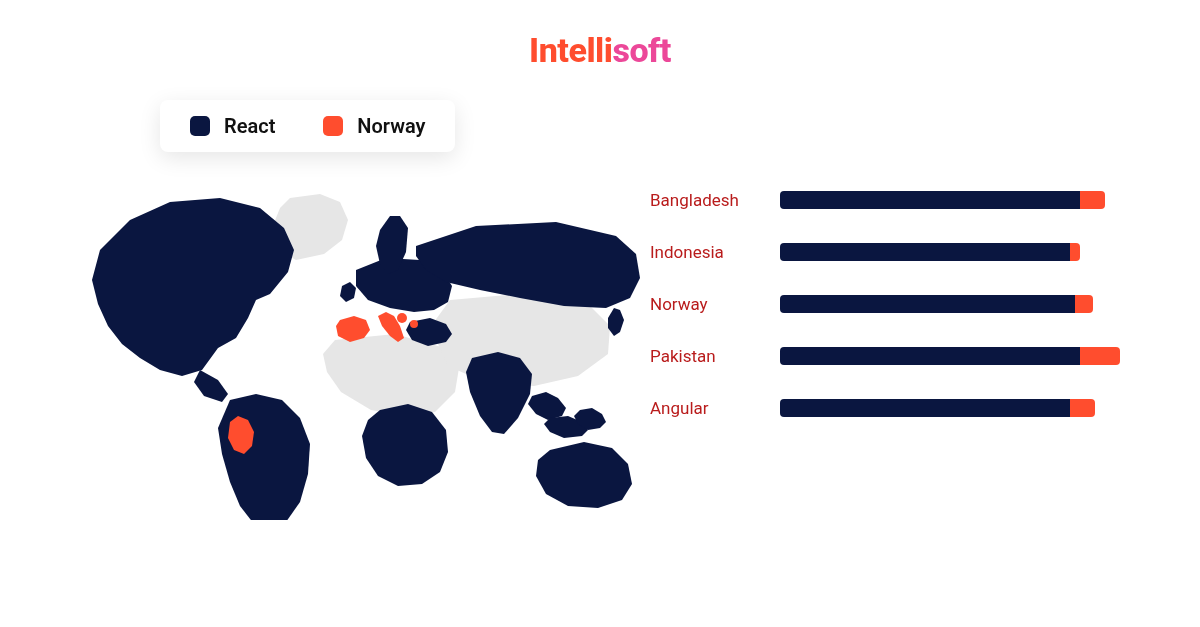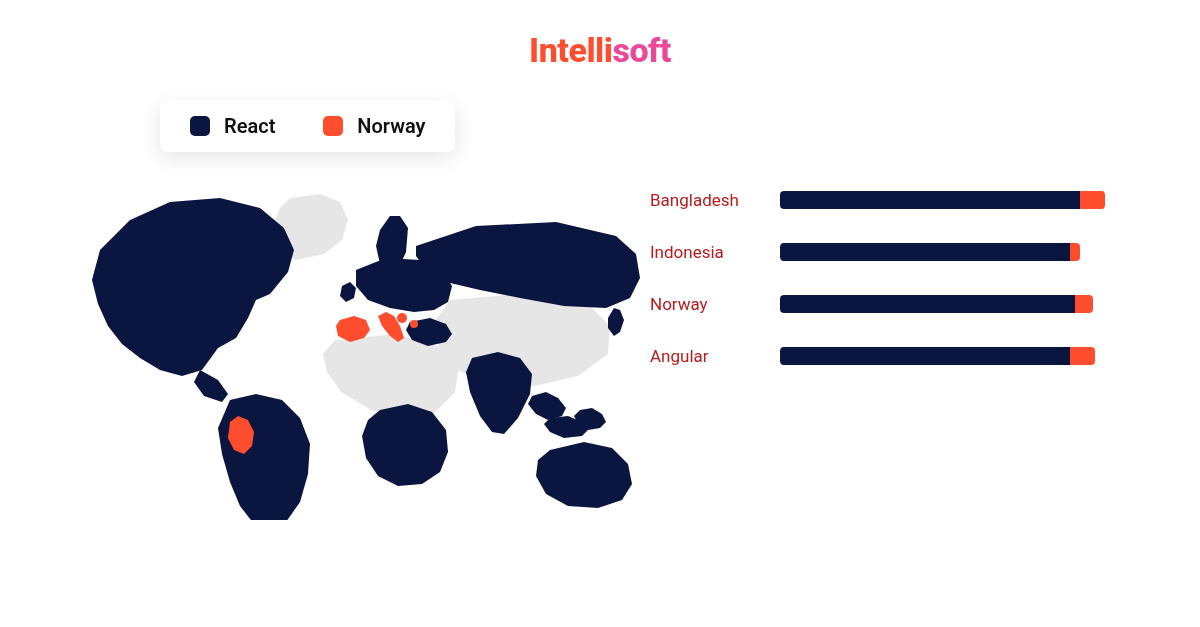--- a/index.html
+++ b/index.html
@@ -183,19 +183,26 @@
     </div>
   </div>
   <div class="bar-row">
     <div class="bar-label">Norway</div>
     <div class="bar-track" style="width: 313px;">
       <div class="bar-react" style="width: 295px;"></div>
       <div class="bar-angular" style="width: 18px;"></div>
     </div>
   </div>
   <div class="bar-row">
+    <div class="bar-label">Pakistan</div>
+    <div class="bar-track" style="width: 340px;">
+      <div class="bar-react" style="width: 300px;"></div>
+      <div class="bar-angular" style="width: 40px;"></div>
+    </div>
+  </div>
+  <div class="bar-row">
     <div class="bar-label">Angular</div>
     <div class="bar-track" style="width: 315px;">
       <div class="bar-react" style="width: 290px;"></div>
       <div class="bar-angular" style="width: 25px;"></div>
     </div>
   </div>
 </div>
 
 </body></html>

